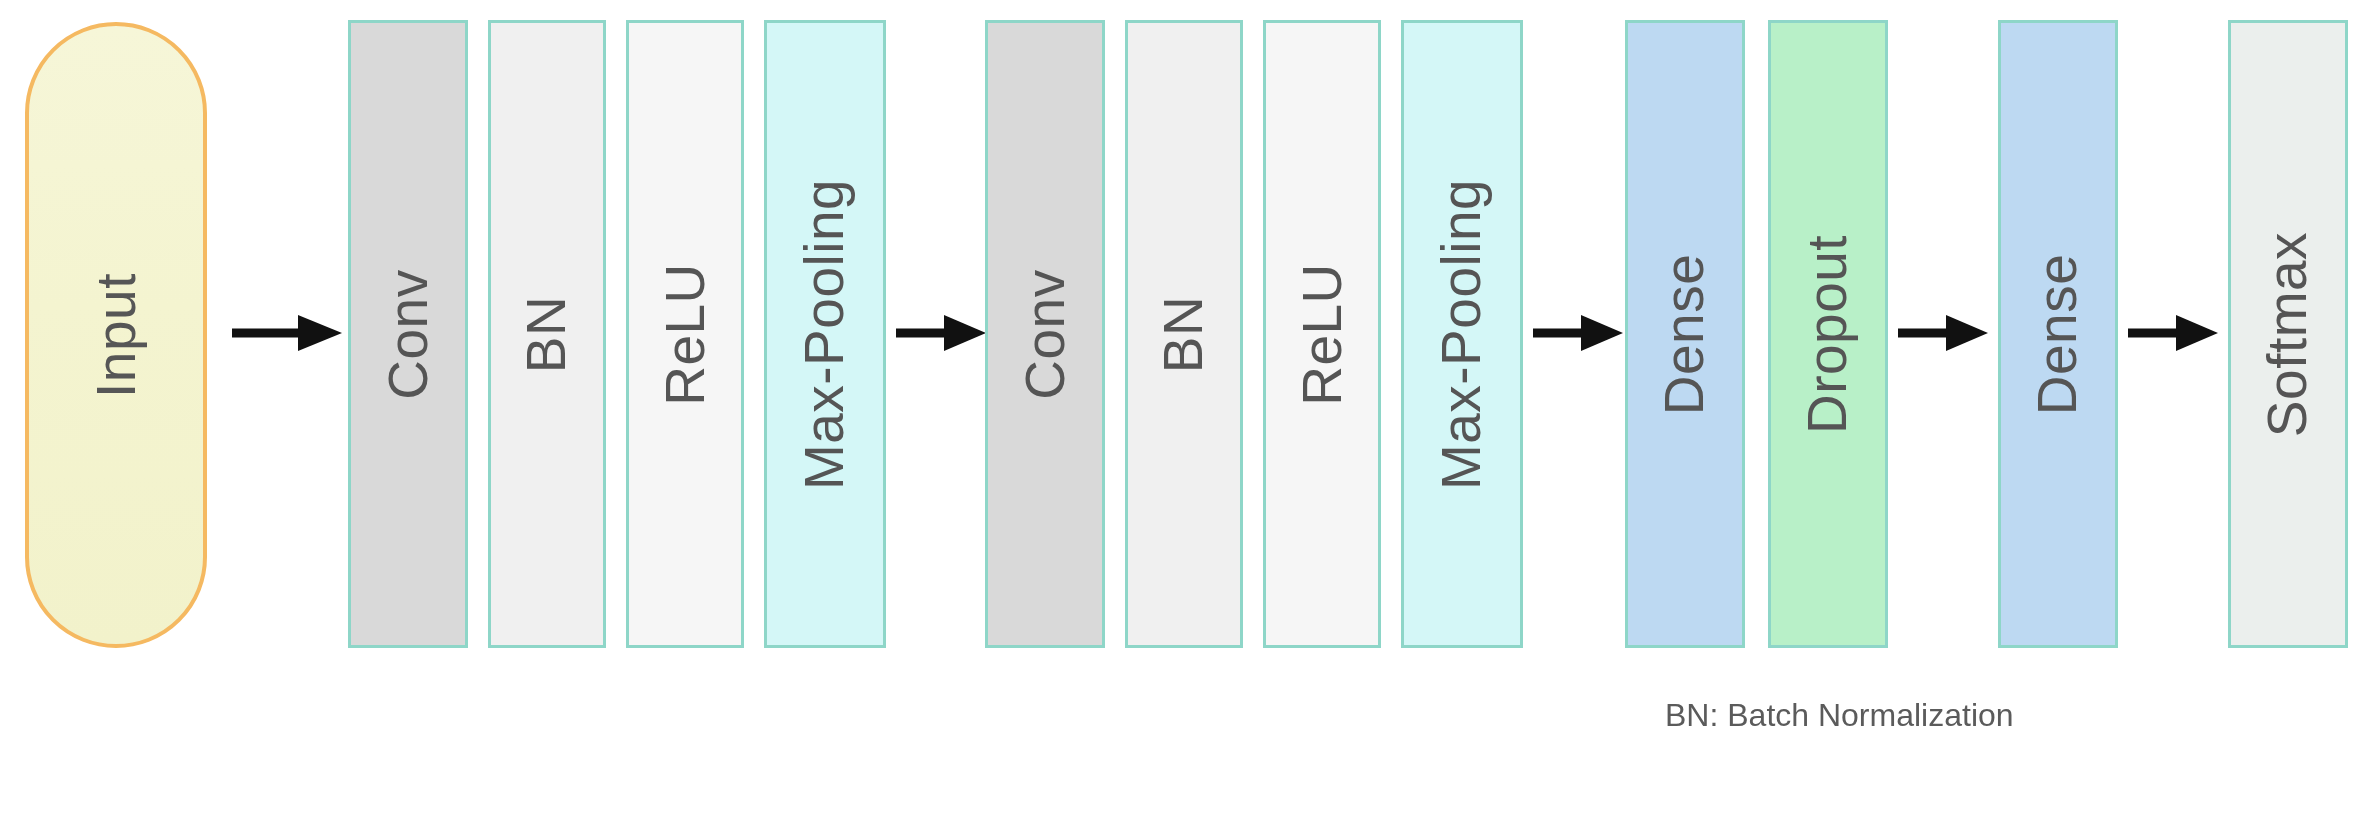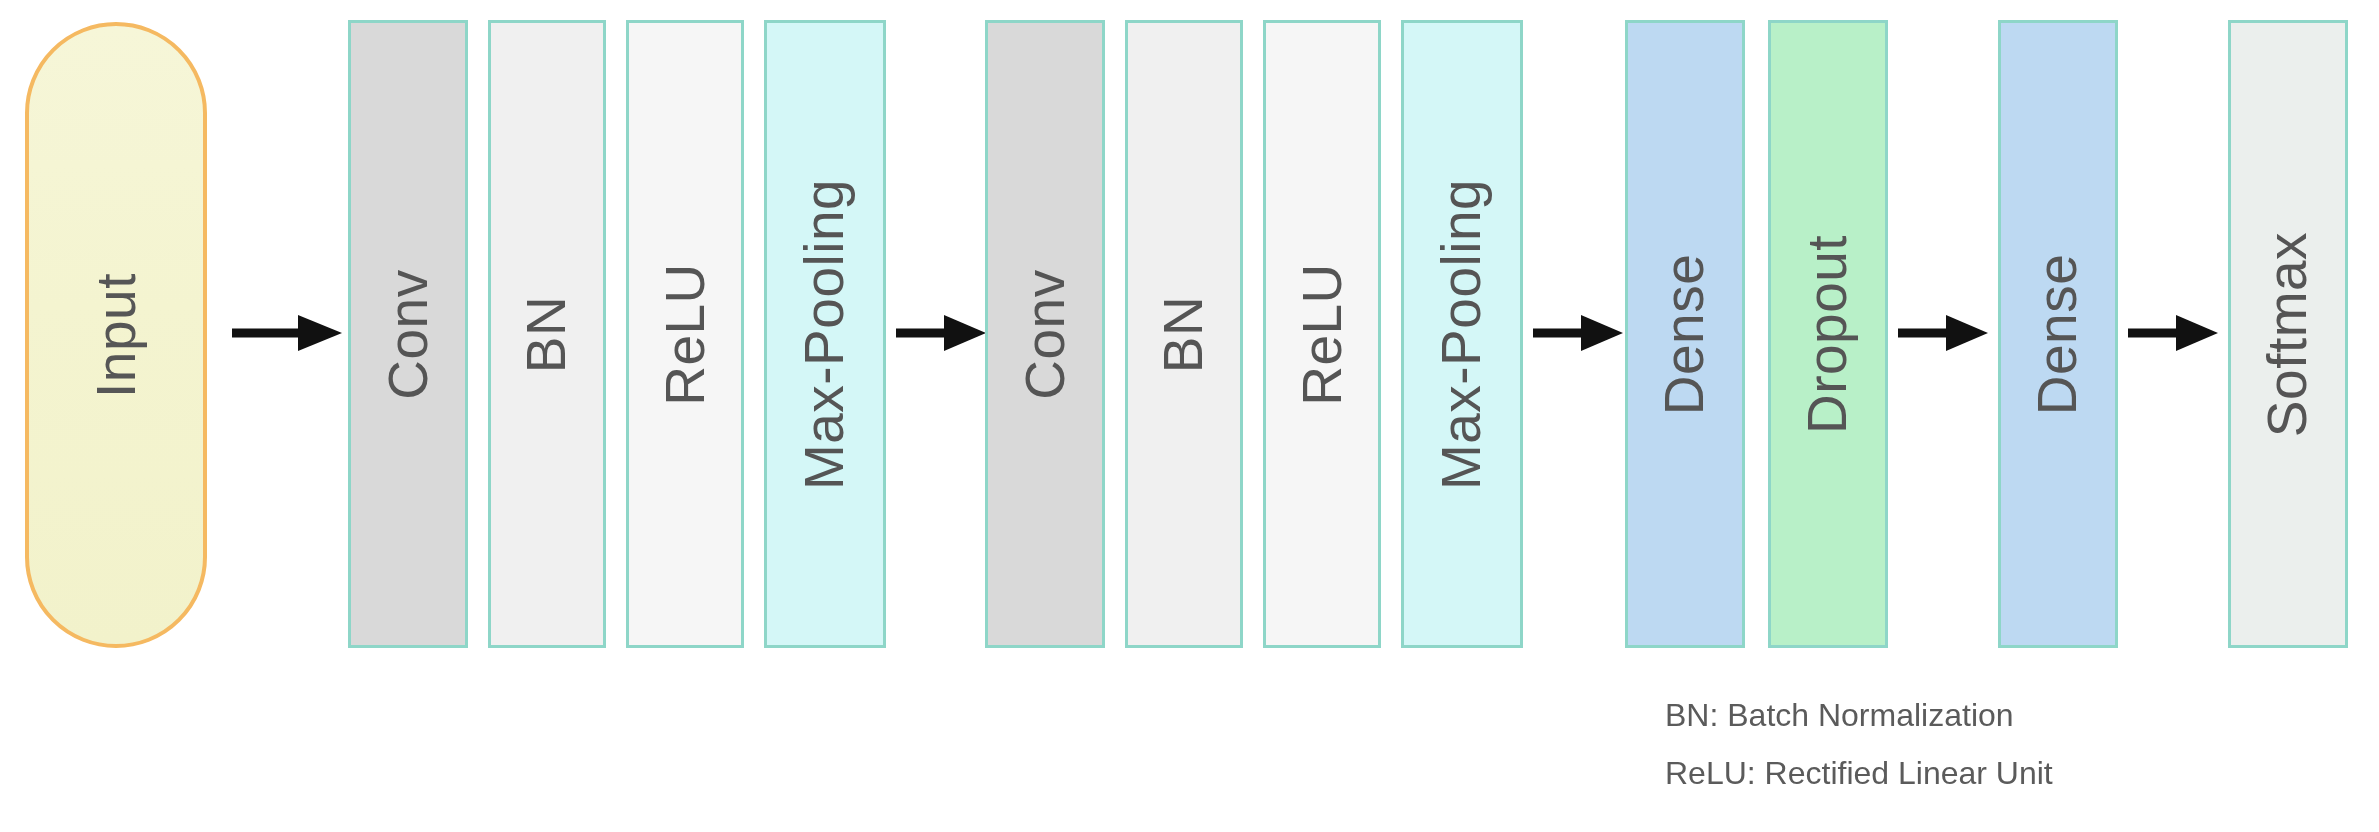--- a/index.html
+++ b/index.html
@@ -144,16 +144,15 @@
     <line x1="0" y1="21" x2="56" y2="21" stroke="#111111" stroke-width="9"></line>
     <polygon points="48,3 90,21 48,39" fill="#111111"></polygon>
   </svg>
 
   <div class="layer-box" style="left:2228px; top:20px; width:120px; height:628px; background:#ebefed;">
     <span class="layer-label">Softmax</span>
   </div>
 
   <div class="legend" style="left:1665px; top:686px;">
     <span class="legend-line">BN: Batch Normalization</span>
-    <span class="legend-line">ReLU: Rectified Linear Unit</span>
   </div>
 
 </div>
 
 </body></html>

